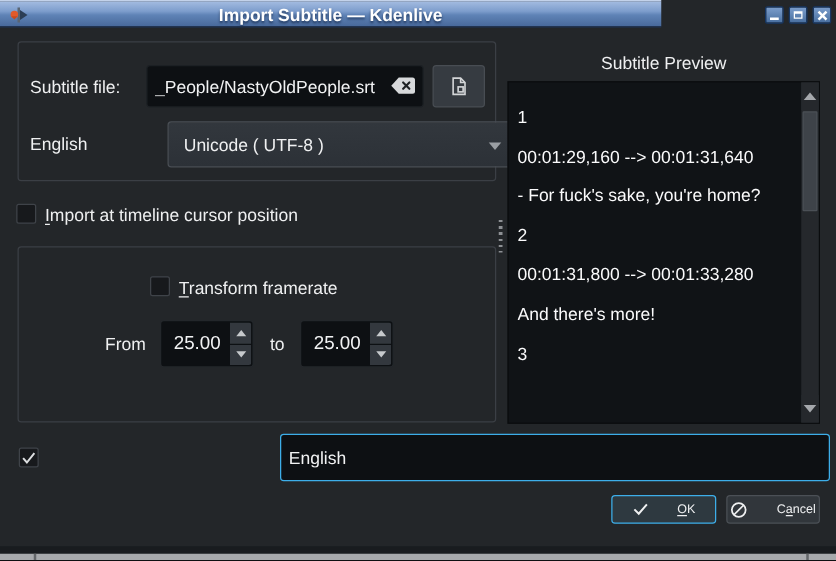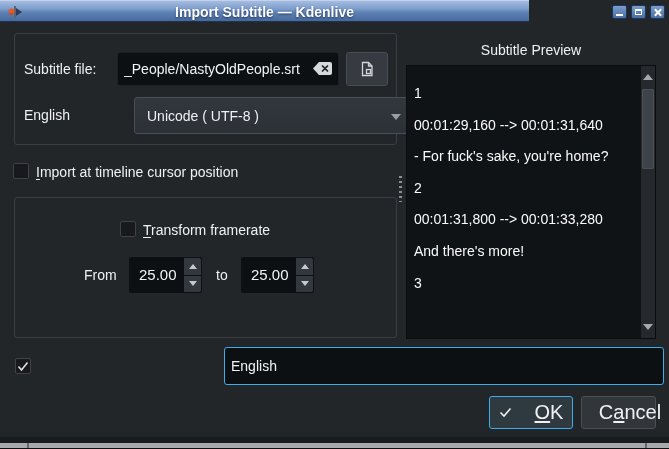--- a/index.html
+++ b/index.html
@@ -84,21 +84,21 @@
   .sc-btn.up { top:0; } .sc-btn.down { bottom:0; }
   .sc-tri-up { width:0; height:0; border-left:5px solid transparent; border-right:5px solid transparent; border-bottom:6px solid #a5a8ac; }
   .sc-tri-dn { width:0; height:0; border-left:5px solid transparent; border-right:5px solid transparent; border-top:6px solid #a5a8ac; }
   .sc-thumb { position:absolute; left:1px; top:23px; width:12px; height:80px;
     background:#3e4349; border:1px solid #4b5056; border-radius:1px; cursor:grab; }
 
   
   .track-input { left:224px; top:347px; width:440px; height:38px; border:1px solid #3daee9; }
 
   
-  .btn { position:absolute; top:396px; height:33px; border-radius:3px; font-size:20px; color:#eff0f1;
+  .btn { position:absolute; top:396px; height:23px; border-radius:3px; font-size:10px; color:#eff0f1;
     display:flex; align-items:center; justify-content:center; gap:23px; cursor:pointer; }
   .ok-btn { left:489px; width:84px; background:#2e3940; border:1px solid #3daee9; }
   .cancel-btn { left:581px; width:75px; background:#31363b; border:1px solid #4b5056; }
   .btn svg { display:block; }
 
   
   .behind-dark { position:absolute; left:0; top:437px; width:669px; height:6px; background:#191c1f; }
   .behind-scroll { position:absolute; left:0; top:443px; width:669px; height:5px; background:#a7a9ac; }
   .behind-tick { position:absolute; top:443px; width:2px; height:5px; background:#64676a; }
   .behind-bottom { position:absolute; left:0; top:448px; width:669px; height:1px; background:#0e1012; }

